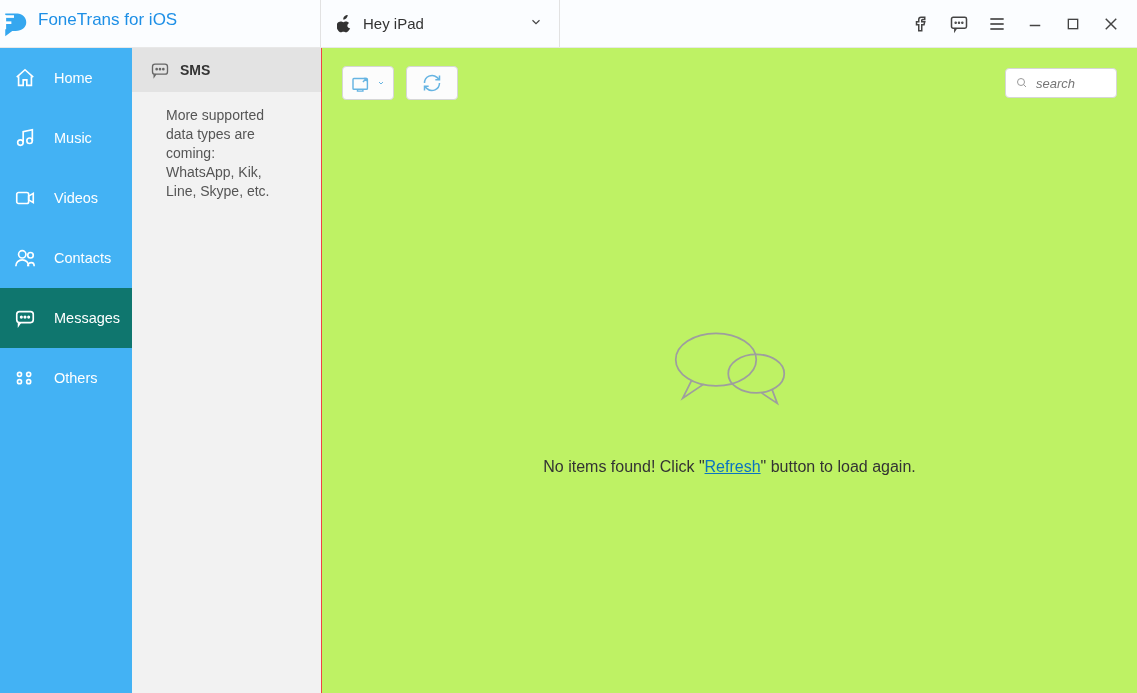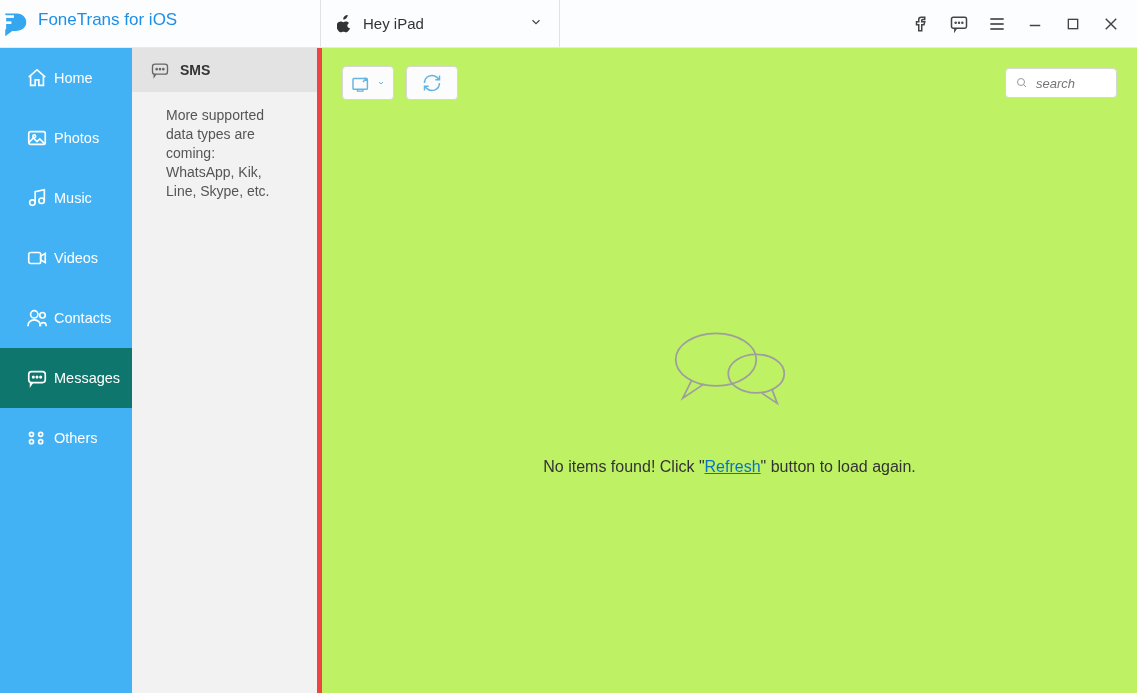--- a/index.html
+++ b/index.html
@@ -20,26 +20,26 @@
   .device-name { color: #333; font-size: 15px; flex: 1; }
   .chevron { color: #444; }
   .header-spacer { flex: 1; }
   .header-btns { display: flex; align-items: center; gap: 14px; padding-right: 14px; color: #444; }
   .header-btns .hbtn { width: 24px; height: 24px; display:flex; align-items:center; justify-content:center; cursor:pointer; }
   .header-btns svg { stroke: #444; }
 
   
   .body { display: flex; height: calc(693px - 48px); }
   .sidebar { width: 132px; background: #43b2f4; color: #fff; display:flex; flex-direction:column; }
-  .nav-item { height: 60px; display:flex; align-items:center; gap:6px; padding-left:26px; cursor:pointer; }
+  .nav-item { height: 60px; display:flex; align-items:center; gap:18px; padding-left:14px; cursor:pointer; }
   .nav-item.active { background: #0f766e; }
   .nav-item svg { fill: none; stroke: #fff; stroke-width: 1.8; }
   .nav-label { font-size: 14.5px; }
 
-  .subpanel { width: 190px; background: #f2f2f2; border-right: 5px solid #ef4444; }
+  .subpanel { width: 190px; background: #f2f2f2; border-right: 1px solid #ef4444; }
   .sub-item { height: 44px; display:flex; align-items:center; gap:10px; padding-left:18px; background:#e3e3e3; color:#444; cursor:pointer; }
   .sub-item svg { stroke:#666; fill:none; stroke-width:1.6; }
   .sub-item-label { font-weight:700; font-size:14px; color:#333; }
   .sub-info { padding: 14px 34px; color:#555; font-size:14px; line-height:1.35; }
 
   .main { flex:1; display:flex; flex-direction:column; position:relative; background:#bef264; }
   .toolbar { height:56px; display:flex; align-items:center; padding: 14px 20px 0 20px; gap:12px; }
   .tbtn { width:52px; height:34px; border:1px solid #d6d6d6; border-radius:4px; display:flex; align-items:center; justify-content:center; gap:4px; cursor:pointer; background:#fcfcfc; }
   .tbtn svg { stroke:#8aa; }
   .tbtn.export svg { stroke:#66b4e2; fill:none; }
@@ -135,28 +135,20 @@
   <div class="sidebar">
     <div class="nav-item">
       <svg width="22" height="22" viewBox="0 0 24 24">
           <path d="M3 11l9-8 9 8"></path>
           <path d="M5 10v10h5v-6h4v6h5V10"></path>
         </svg>
       <span class="nav-label">Home</span>
     </div>
     <div class="nav-item">
       <svg width="22" height="22" viewBox="0 0 24 24">
-          <rect x="3" y="5" width="18" height="14" rx="2"></rect>
-          <circle cx="9" cy="10" r="1.5"></circle>
-          <path d="M3 17l5-5 4 4 3-3 6 6"></path>
-        </svg>
-      <span class="nav-label">Photos</span>
-    </div>
-    <div class="nav-item">
-      <svg width="22" height="22" viewBox="0 0 24 24">
           <circle cx="7" cy="17" r="3"></circle>
           <circle cx="17" cy="15" r="3"></circle>
           <path d="M10 17V5l10-2v12"></path>
         </svg>
       <span class="nav-label">Music</span>
     </div>
     <div class="nav-item">
       <svg width="22" height="22" viewBox="0 0 24 24">
           <rect x="3" y="6" width="13" height="12" rx="2"></rect>
           <path d="M16 10l5-3v10l-5-3z"></path>

